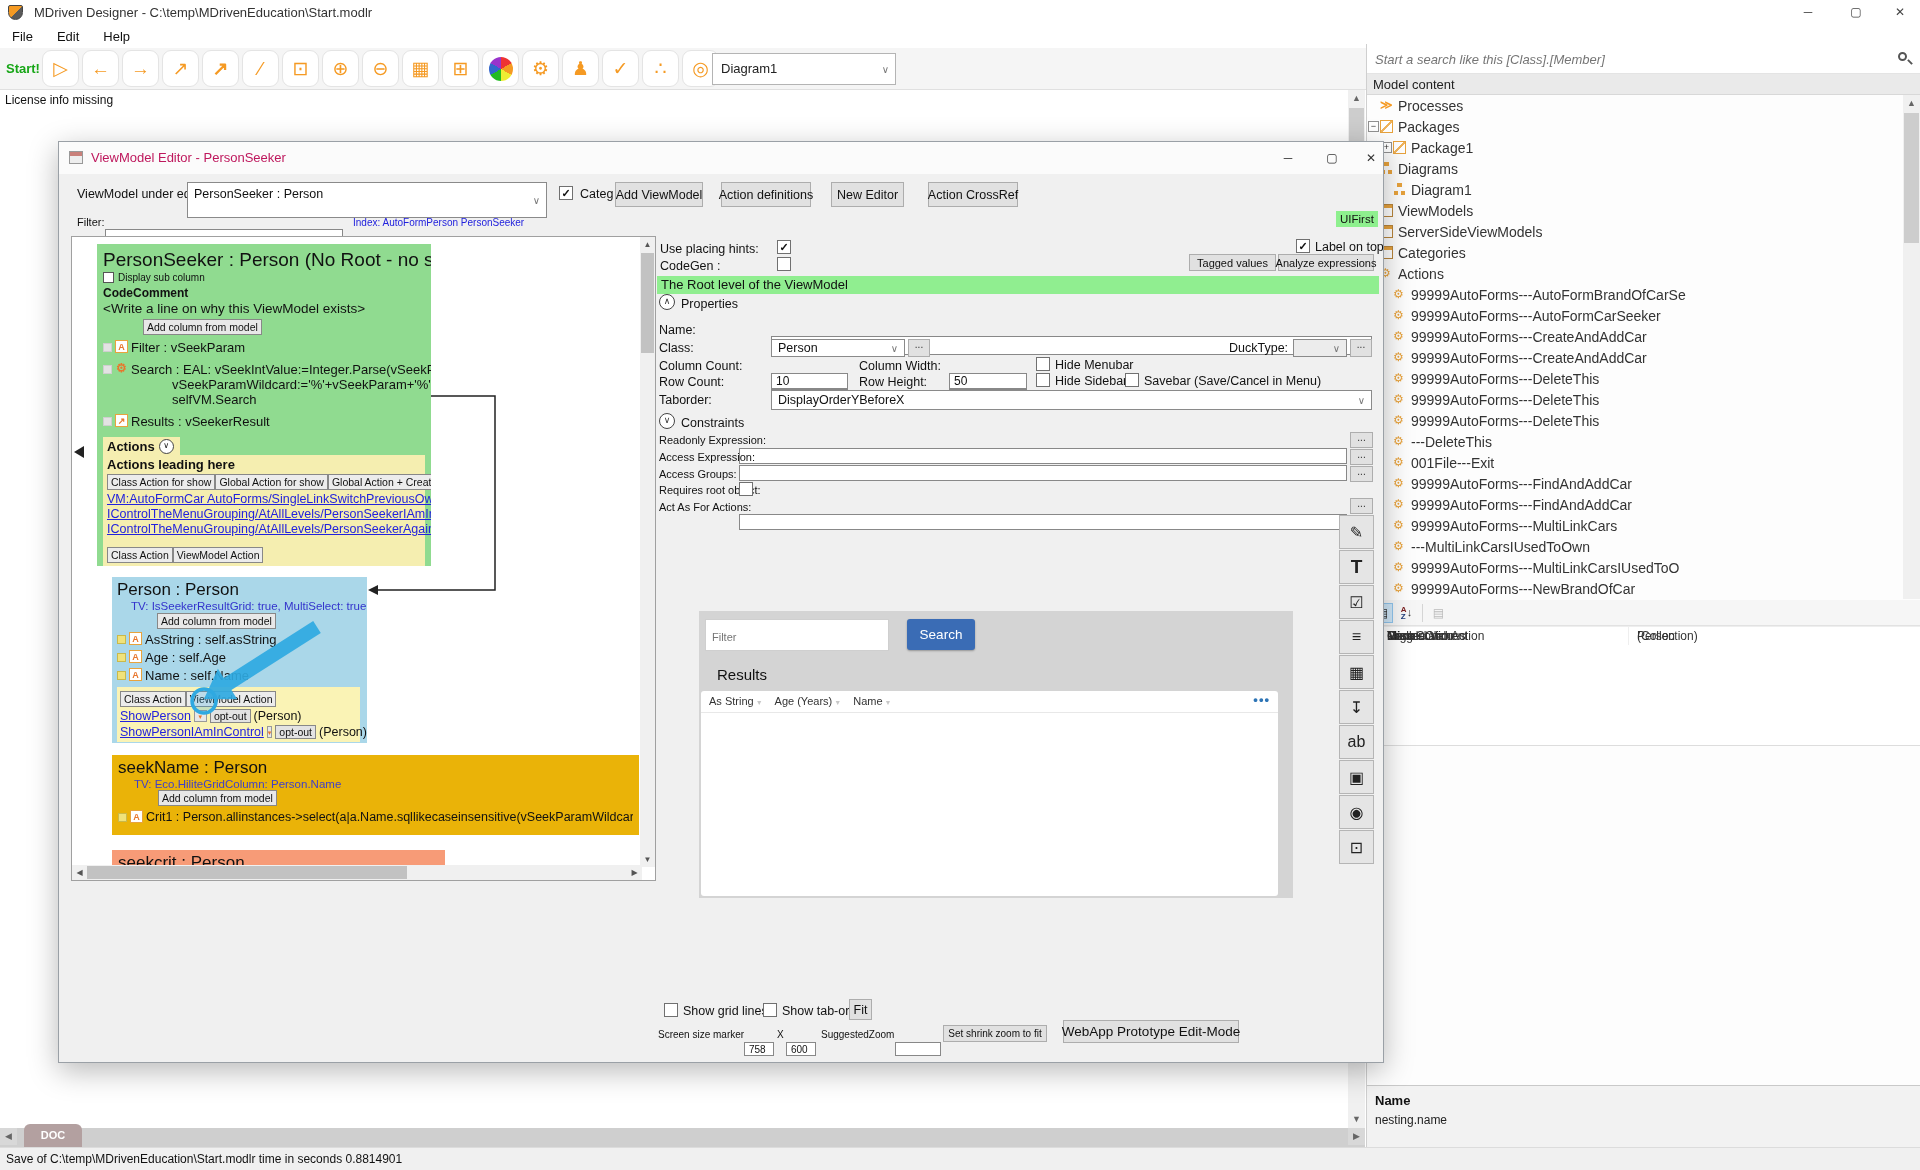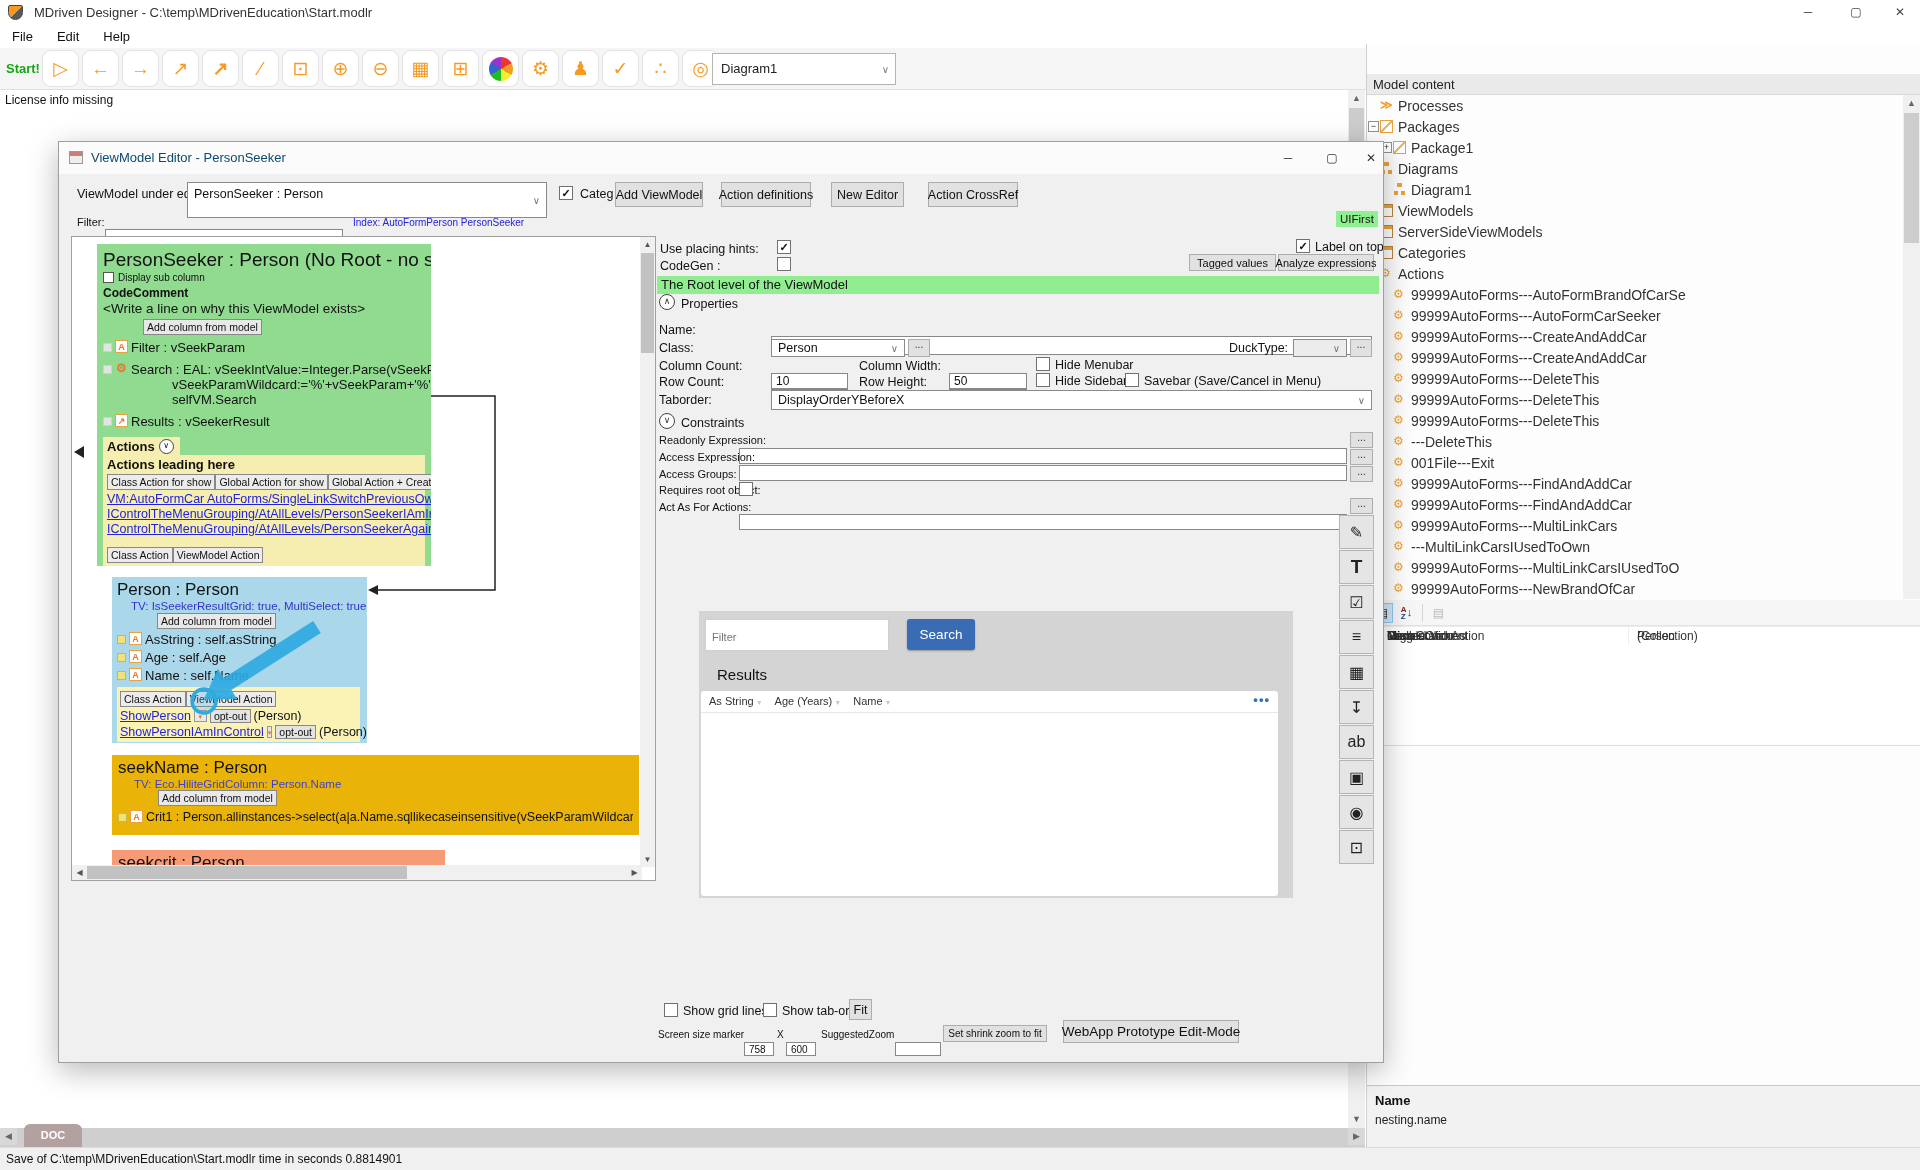--- a/index.html
+++ b/index.html
@@ -69,21 +69,21 @@
   .grid-row .k { width:250px; padding:2px 0 0 8px; border-right:1px solid #eee; }
   .grid-row .v { flex:1; padding:2px 0 0 8px; }
   #rp-desc { position:absolute; left:0; top:1041px; width:554px; height:62px; background:#f2f2f2; border-top:1px solid #c9c9c9; }
   #rp-desc .t { position:absolute; left:8px; top:7px; font-weight:bold; font-size:13px; }
   #rp-desc .d { position:absolute; left:8px; top:27px; font-size:12px; color:#222; }
 
   
   #dialog { left:58px; top:141px; width:1326px; height:922px; background:#f0f0f0; border:1px solid #9aa0a6; box-shadow:0 8px 28px rgba(0,0,0,.28); }
   #dlg-titlebar { position:absolute; left:0; top:0; width:100%; height:32px; background:#fbfbfb; }
   #dlg-icon { position:absolute; left:10px; top:9px; width:14px; height:13px; border:1px solid #999; background:linear-gradient(#c9807a 0 4px,#eee 4px); }
-  #dlg-title { position:absolute; left:32px; top:8px; font-size:13px; color:#0c4a6e; }
+  #dlg-title { position:absolute; left:32px; top:8px; font-size:13px; color:#be185d; }
   .dlg-winbtn { position:absolute; top:2px; width:40px; height:28px; text-align:center; line-height:28px; font-size:12px; color:#333; }
   .lbl { position:absolute; font-size:12.5px; color:#111; white-space:nowrap; }
   .lbl.small { font-size:11px; }
   .lbl.tiny { font-size:10px; }
   .combo { position:absolute; background:#fff; border:1px solid #8a8a8a; font-size:12.5px; padding:3px 18px 0 6px; white-space:nowrap; overflow:hidden; }
   .combo.gray { background:#ececec; }
   .field { position:absolute; background:#fff; border:1px solid #888; font-size:12px; padding:0 4px; color:#111; }
   input.field { outline:none;margin-top:16px; }
   .btn { position:absolute; background:#e1e1e1; border:1px solid #adadad; font-size:12.5px; text-align:center; color:#111; display:flex; align-items:center; justify-content:center; white-space:nowrap; }
   .dots-btn { position:absolute; background:#e1e1e1; border:1px solid #adadad; font-size:10px; line-height:6px; text-align:center; color:#333; padding-top:2px; }
@@ -263,20 +263,24 @@
 <div class="abs" id="main-hscroll">
   <div class="sb-arrow" style="left:0;background:#d8d8d8">◀</div>
   <div class="sb-arrow" style="right:0;background:#d8d8d8">▶</div>
 </div>
 <div class="abs" id="doc-tab">DOC</div>
 <div class="abs" id="statusbar">
   <div class="abs" id="status-text">Save of C:\temp\MDrivenEducation\Start.modlr time in seconds 0.8814901</div>
 </div>
 
 <div class="abs" id="right-panel">
+  <div id="rp-search">
+    <input placeholder="Start a search like this [Class].[Member]" style="">
+    <div class="mag"></div>
+  </div>
   <div id="rp-header">Model content</div>
   <div id="rp-tree">
   <div class="tree-row">
 
     <span class="sp"></span>
     <span class="t-ico ico-process">≫</span>
     <span>Processes</span>
   </div>
 
   <div class="tree-row">

